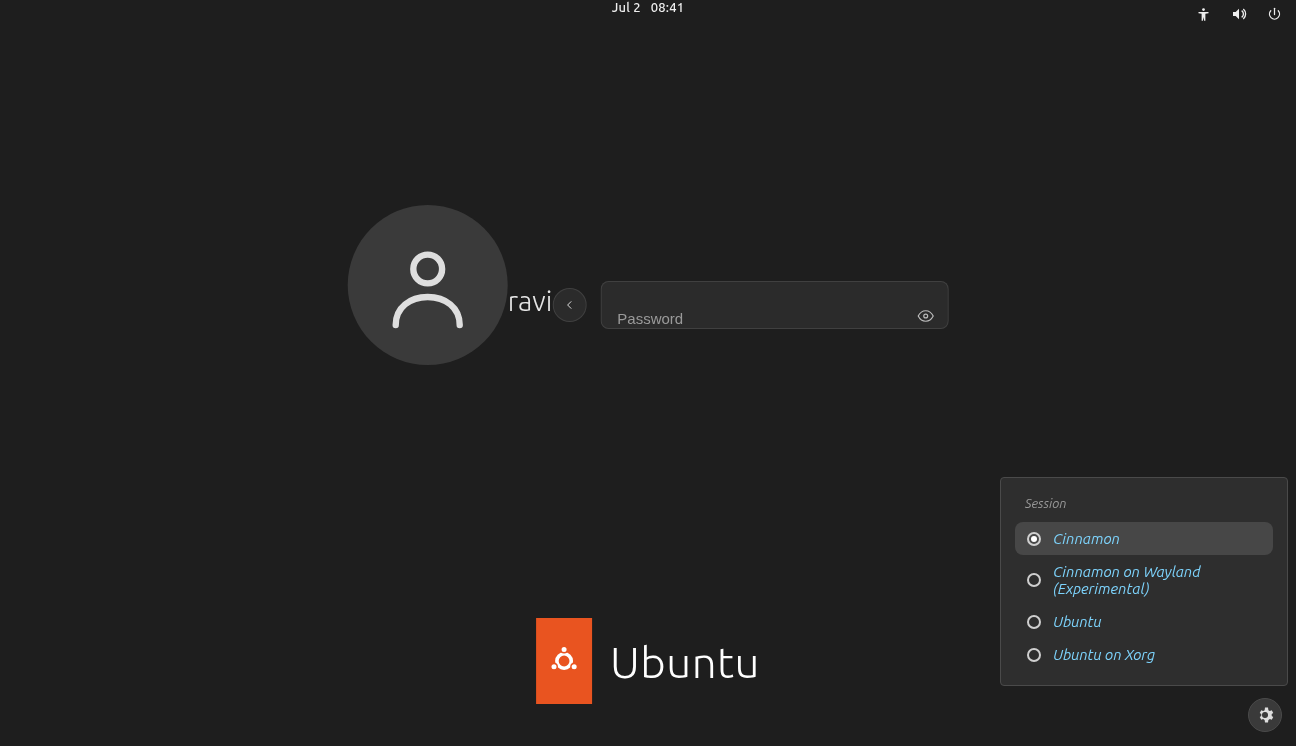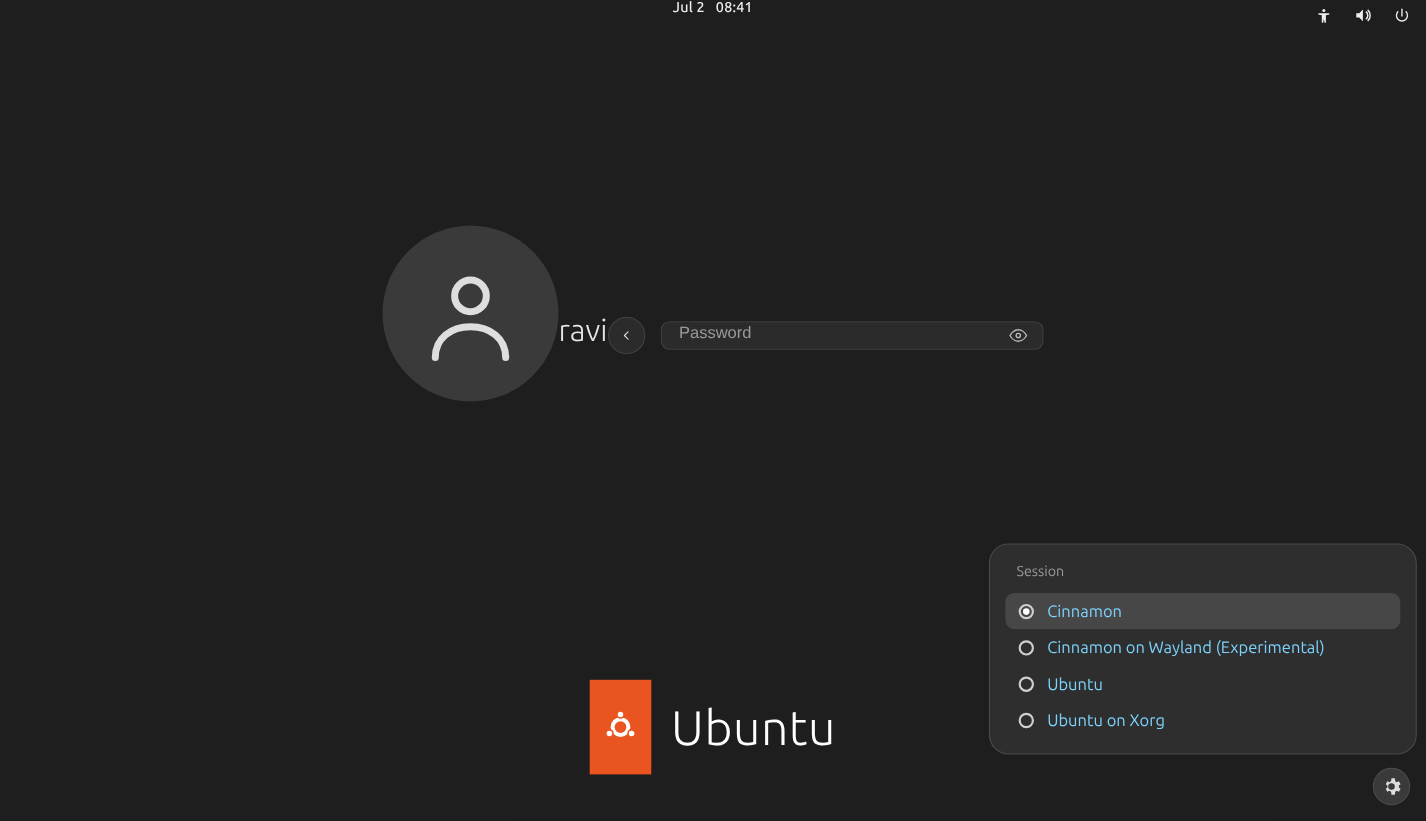--- a/index.html
+++ b/index.html
@@ -85,26 +85,26 @@
   .back-btn {
     width: 34px; height: 34px;
     border-radius: 50%;
     background: var(--input-bg);
     border: 1px solid var(--input-border);
     display: flex; align-items: center; justify-content: center;
     cursor: pointer;
   }
   .back-btn svg { display:block; }
   .pw-field {
-    width: 348px; height: 26px;
+    width: 348px; height: 48px;
     border-radius: 8px;
     background: var(--input-bg);
     border: 1px solid var(--input-border);
     display: flex;
-    align-items: flex-start;
+    align-items: flex-end;
     padding: 0 10px 0 14px;
   }
   .pw-field input {
     flex: 1;
     background: transparent;
     border: none;
     outline: none;
     color: var(--text);
     font-size: 15px;
   }
@@ -134,25 +134,26 @@
     font-size: 44px;
     font-weight: 300;
     color: #ffffff;
     letter-spacing: 0.5px;
   }
 
   
   .session-popup {
     position: absolute;
     right: 8px; bottom: 60px;
-    width: 389px;
+    width: 288px;
     background: var(--popup-bg);
     border: 1px solid var(--popup-border);
-    border-radius: 18px;
+    border-radius: 4px;
     padding: 18px 14px 14px 14px;
+    font-style: italic;
   }
   .session-popup .heading {
     font-size: 13px;
     color: var(--muted);
     margin: 0 0 12px 10px;
   }
   .session-item {
     display: flex; align-items: center;
     gap: 12px;
     padding: 8px 12px;

